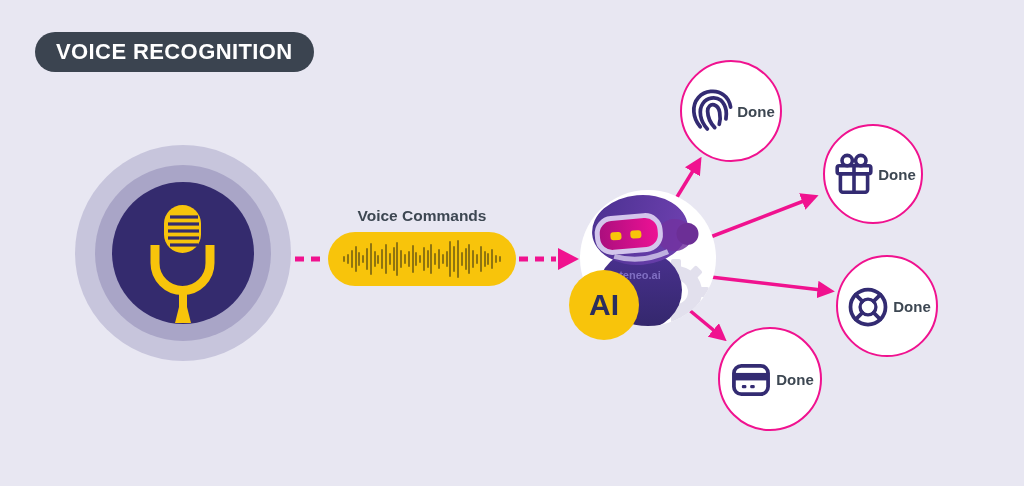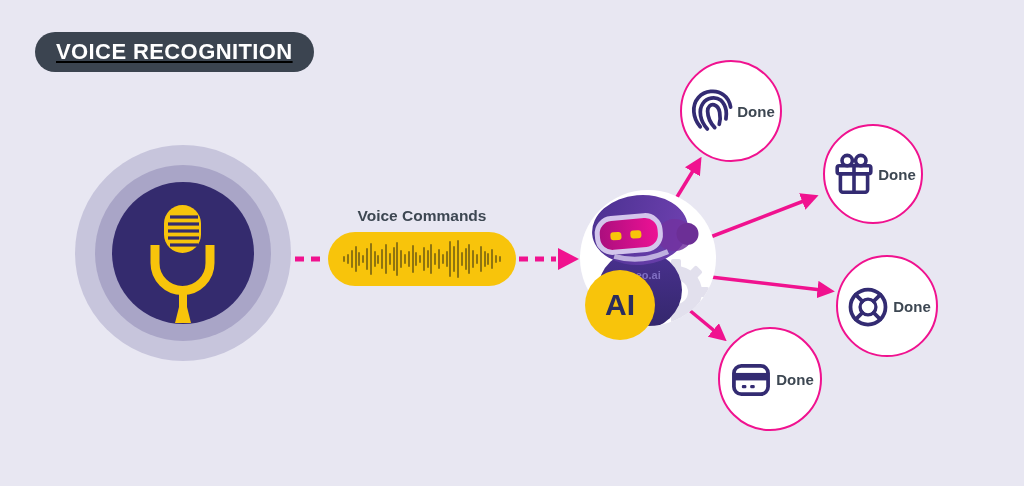--- a/index.html
+++ b/index.html
@@ -9,21 +9,21 @@
     --waveform-bars:#8F7410; --node-bg:#FFFFFF; --node-border:#F0128F;
     --robot-purple:#4A3190; --robot-purple-light:#6B3FAD; --robot-purple-dark:#33276B;
     --visor-pink:#EF1195; --visor-pink-dark:#A90E7D; --gear:#E2E0ED; --ai-text:#2B2D5E;
   }
   *{margin:0;padding:0;box-sizing:border-box}
   html,body{width:1024px;height:486px;overflow:hidden}
   body{font-family:"Liberation Sans",sans-serif;}
   .stage{position:relative;width:1024px;height:486px;background:var(--background);}
 
   .title-badge{position:absolute;left:35px;top:32px;height:40px;padding:0 21px;
-    background:var(--badge-bg);border-radius:20px;display:flex;align-items:center;text-decoration:underline;}
+    background:var(--badge-bg);border-radius:20px;display:flex;align-items:center;}
   .title-badge span{color:var(--badge-text);font-size:22px;font-weight:bold;letter-spacing:.4px;}
 
   .ring-outer{position:absolute;left:75px;top:145px;width:216px;height:216px;border-radius:50%;background:var(--ring-outer);}
   .ring-mid{position:absolute;left:95px;top:165px;width:176px;height:176px;border-radius:50%;background:var(--ring-mid);}
   .mic-circle{position:absolute;left:112px;top:182px;width:142px;height:142px;border-radius:50%;background:var(--navy);}
   .mic-svg{position:absolute;left:148px;top:203px;}
 
   .voice-label{position:absolute;left:328px;top:207px;width:188px;text-align:center;
     font-size:15.5px;font-weight:bold;color:var(--slate-text);}
   .pill{position:absolute;left:328px;top:232px;width:188px;height:54px;border-radius:27px;
@@ -39,21 +39,21 @@
   .node .icn{margin-top:2px;}
   .node .lbl{font-size:15px;font-weight:bold;color:var(--slate-text);margin-top:1px;}
   .node-fingerprint{left:680px;top:60px;width:102px;height:102px;}
   .node-gift{left:823px;top:124px;width:100px;height:100px;}
   .node-lifesaver{left:836px;top:255px;width:102px;height:102px;}
   .node-card{left:718px;top:327px;width:104px;height:104px;}
 
   .ai-circle{position:absolute;left:580px;top:190px;width:136px;height:136px;border-radius:50%;
     background:#fff;z-index:4;}
   .robot-svg{position:absolute;left:578px;top:188px;z-index:5;}
-  .ai-badge{position:absolute;left:585px;top:270px;width:70px;height:70px;border-radius:50%;
+  .ai-badge{position:absolute;left:569px;top:270px;width:70px;height:70px;border-radius:50%;
     background:var(--yellow);z-index:6;display:flex;align-items:center;justify-content:center;}
   .ai-badge span{font-size:30px;font-weight:bold;color:var(--ai-text);}
 </style>
 </head>
 <body>
 
 <div class="stage">
 
   <div class="title-badge">
     <span>VOICE RECOGNITION</span>

